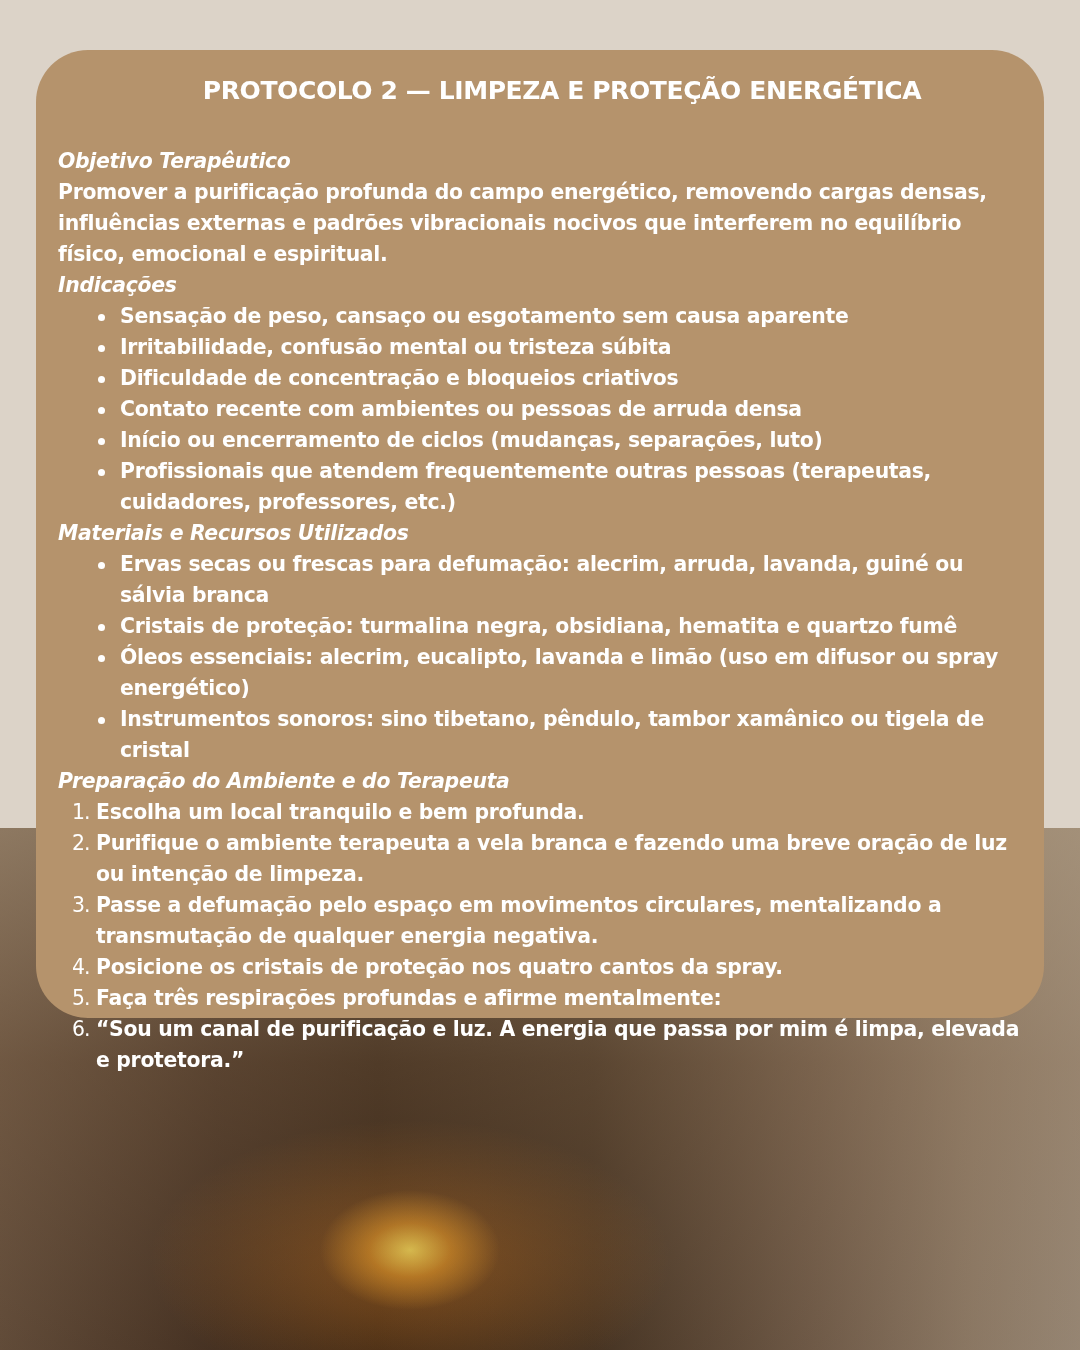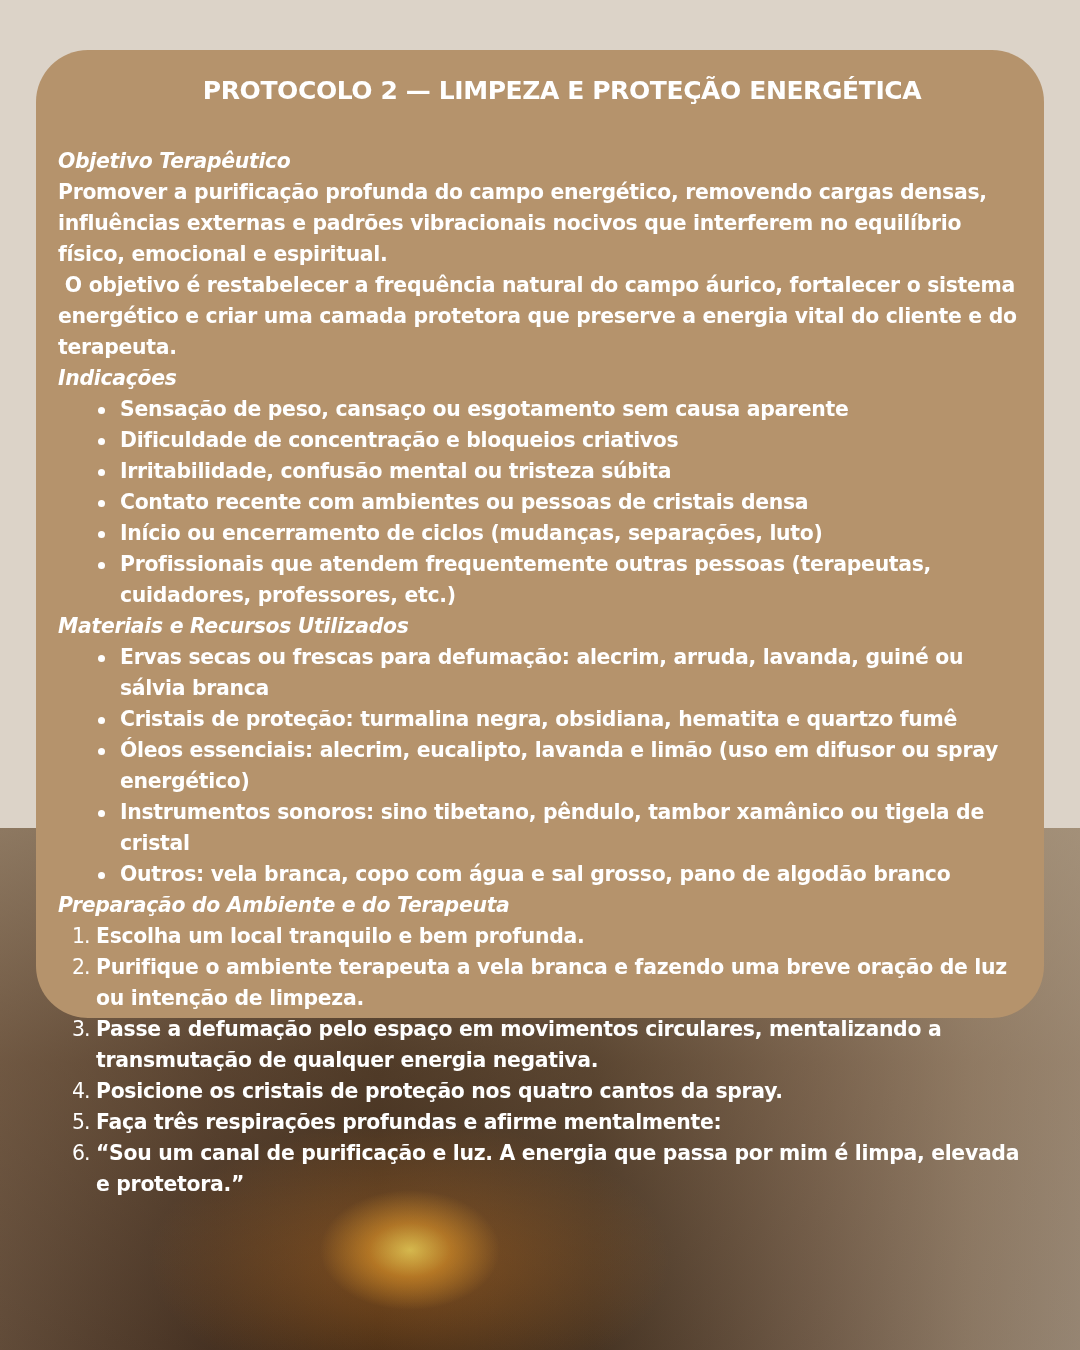--- a/index.html
+++ b/index.html
@@ -85,43 +85,41 @@
 <div class="bg-top"></div>
 <div class="bg-photo"></div>
 
 <div class="card">
   <h1 class="title">PROTOCOLO 2 — LIMPEZA E PROTEÇÃO ENERGÉTICA</h1>
 
   <div class="content">
     <section>
       <span class="heading">Objetivo Terapêutico</span>
       <span class="para">Promover a purificação profunda do campo energético, removendo cargas densas, influências externas e padrões vibracionais nocivos que interferem no equilíbrio físico, emocional e espiritual.</span>
-      <span class="para" style="white-space: pre-wrap;"> O objetivo é restabelecer a frequência natural do campo áurico, fortalecer o sistema energético e criar uma camada protetora que preserve a energia vital do cliente e do terapeuta.</span>
     </section>
 
     <section>
       <span class="heading">Indicações</span>
       <ul class="bullets">
         <li>Sensação de peso, cansaço ou esgotamento sem causa aparente</li>
+        <li>Irritabilidade, confusão mental ou tristeza súbita</li>
         <li>Dificuldade de concentração e bloqueios criativos</li>
-        <li>Irritabilidade, confusão mental ou tristeza súbita</li>
-        <li>Contato recente com ambientes ou pessoas de cristais densa</li>
+        <li>Contato recente com ambientes ou pessoas de arruda densa</li>
         <li>Início ou encerramento de ciclos (mudanças, separações, luto)</li>
         <li>Profissionais que atendem frequentemente outras pessoas (terapeutas, cuidadores, professores, etc.)</li>
       </ul>
     </section>
 
     <section>
       <span class="heading">Materiais e Recursos Utilizados</span>
       <ul class="bullets">
         <li>Ervas secas ou frescas para defumação: alecrim, arruda, lavanda, guiné ou sálvia branca</li>
         <li>Cristais de proteção: turmalina negra, obsidiana, hematita e quartzo fumê</li>
         <li>Óleos essenciais: alecrim, eucalipto, lavanda e limão (uso em difusor ou spray energético)</li>
         <li>Instrumentos sonoros: sino tibetano, pêndulo, tambor xamânico ou tigela de cristal</li>
-        <li>Outros: vela branca, copo com água e sal grosso, pano de algodão branco</li>
       </ul>
     </section>
 
     <section>
       <span class="heading">Preparação do Ambiente e do Terapeuta</span>
       <ol class="steps">
         <li>
           <span class="num">1.</span>
           <span>Escolha um local tranquilo e bem profunda.</span>
         </li>

